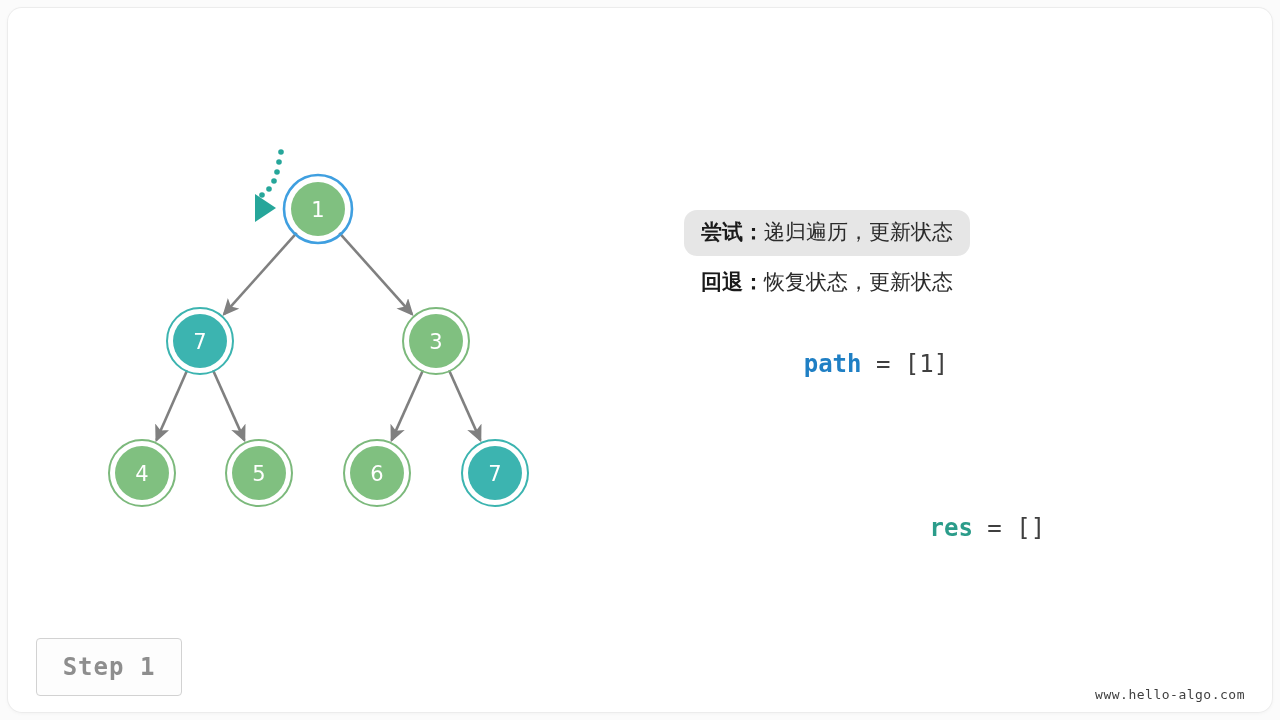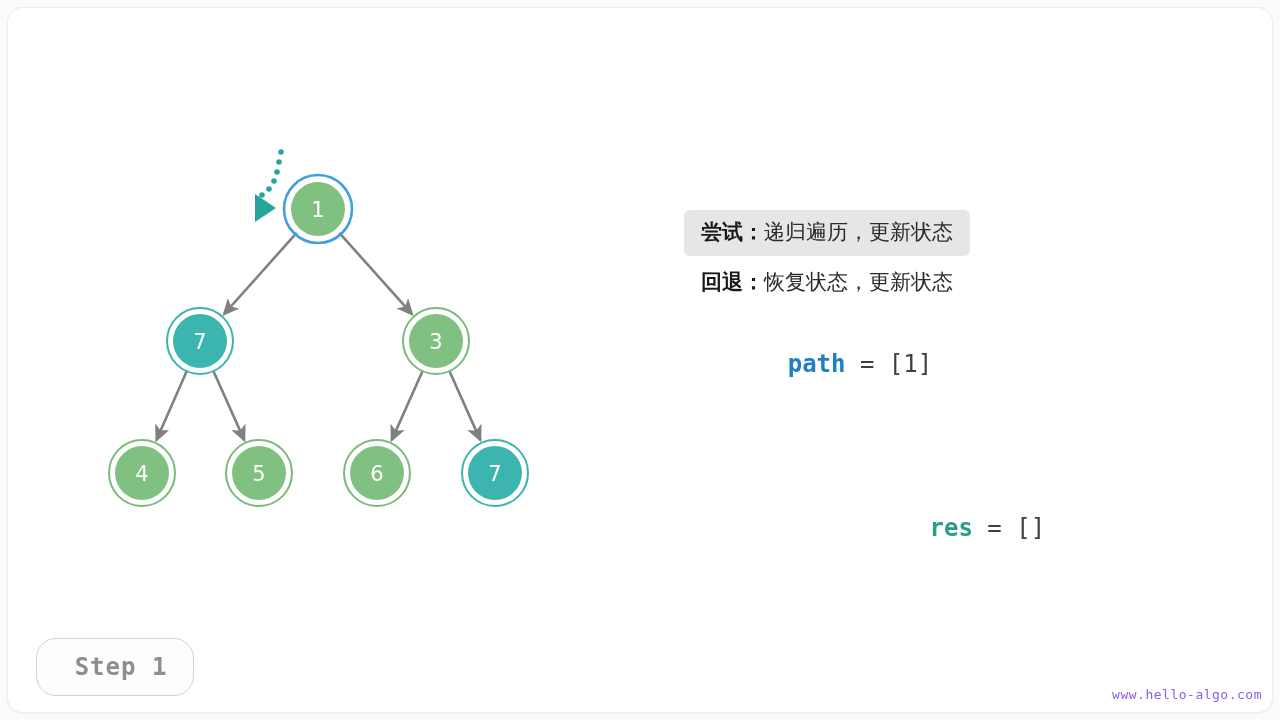--- a/index.html
+++ b/index.html
@@ -50,21 +50,21 @@
   
   #panel {
     position: absolute;
     left: 684px;
     top: 210px;
     width: 520px;
   }
   .hl-row {
     display: inline-block;
     background: #e6e6e6;
-    border-radius: 6px;
+    border-radius: 13px;
     padding: 7px 17px 9px 17px;
     margin: 0 0 4px 0;
   }
   .cn-line {
     font-family: "DejaVu Sans", "Liberation Sans", sans-serif;
     font-size: 21px;
     color: #2b2b2b;
     white-space: pre;
     line-height: 30px;
   }
@@ -76,56 +76,55 @@
     padding: 7px 17px 9px 17px;
     margin: 0 0 4px 0;
   }
   .code-row {
     font-family: "DejaVu Sans Mono", "Liberation Mono", monospace;
     font-size: 24px;
     white-space: pre;
     padding: 6px 17px 6px 17px;
     line-height: 32px;
   }
-  .var-path { color: #1f7fc4; font-weight: bold; }
+  .var-path { color: #1f7fc4; font-weight: bold; margin-left: 16px; }
   .var-res  { color: #2b9c8a; font-weight: bold; }
   .code-rest { color: #3f3f3f; }
   #res-row { margin-top: 56px; text-align: center; }
 
   
   #step-badge {
     position: absolute;
     left: 36px;
     top: 638px;
     width: 144px;
     height: 56px;
     border: 1px solid #d2d2d2;
-    border-radius: 20px;
+    border-radius: 4px;
     background: #fdfdfd;
     display: flex;
     align-items: center;
     justify-content: center;
-    padding-left: 12px;
   }
   #step-badge span {
     font-family: "DejaVu Sans Mono", "Liberation Mono", monospace;
     font-size: 24px;
     font-weight: bold;
     color: #8e8e8e;
     letter-spacing: 1px;
   }
 
   
   #watermark {
     position: absolute;
-    right: 18px;
+    right: 35px;
     bottom: 18px;
     font-family: "DejaVu Sans Mono", "Liberation Mono", monospace;
     font-size: 13px;
-    color: #8b5cf6;
+    color: #404040;
     letter-spacing: 0.5px;
   }
 </style>
 </head>
 <body>
 
 <div id="stage">
   <div id="card"></div>
 
   <svg id="tree-svg" viewBox="0 0 700 720" xmlns="http://www.w3.org/2000/svg">

